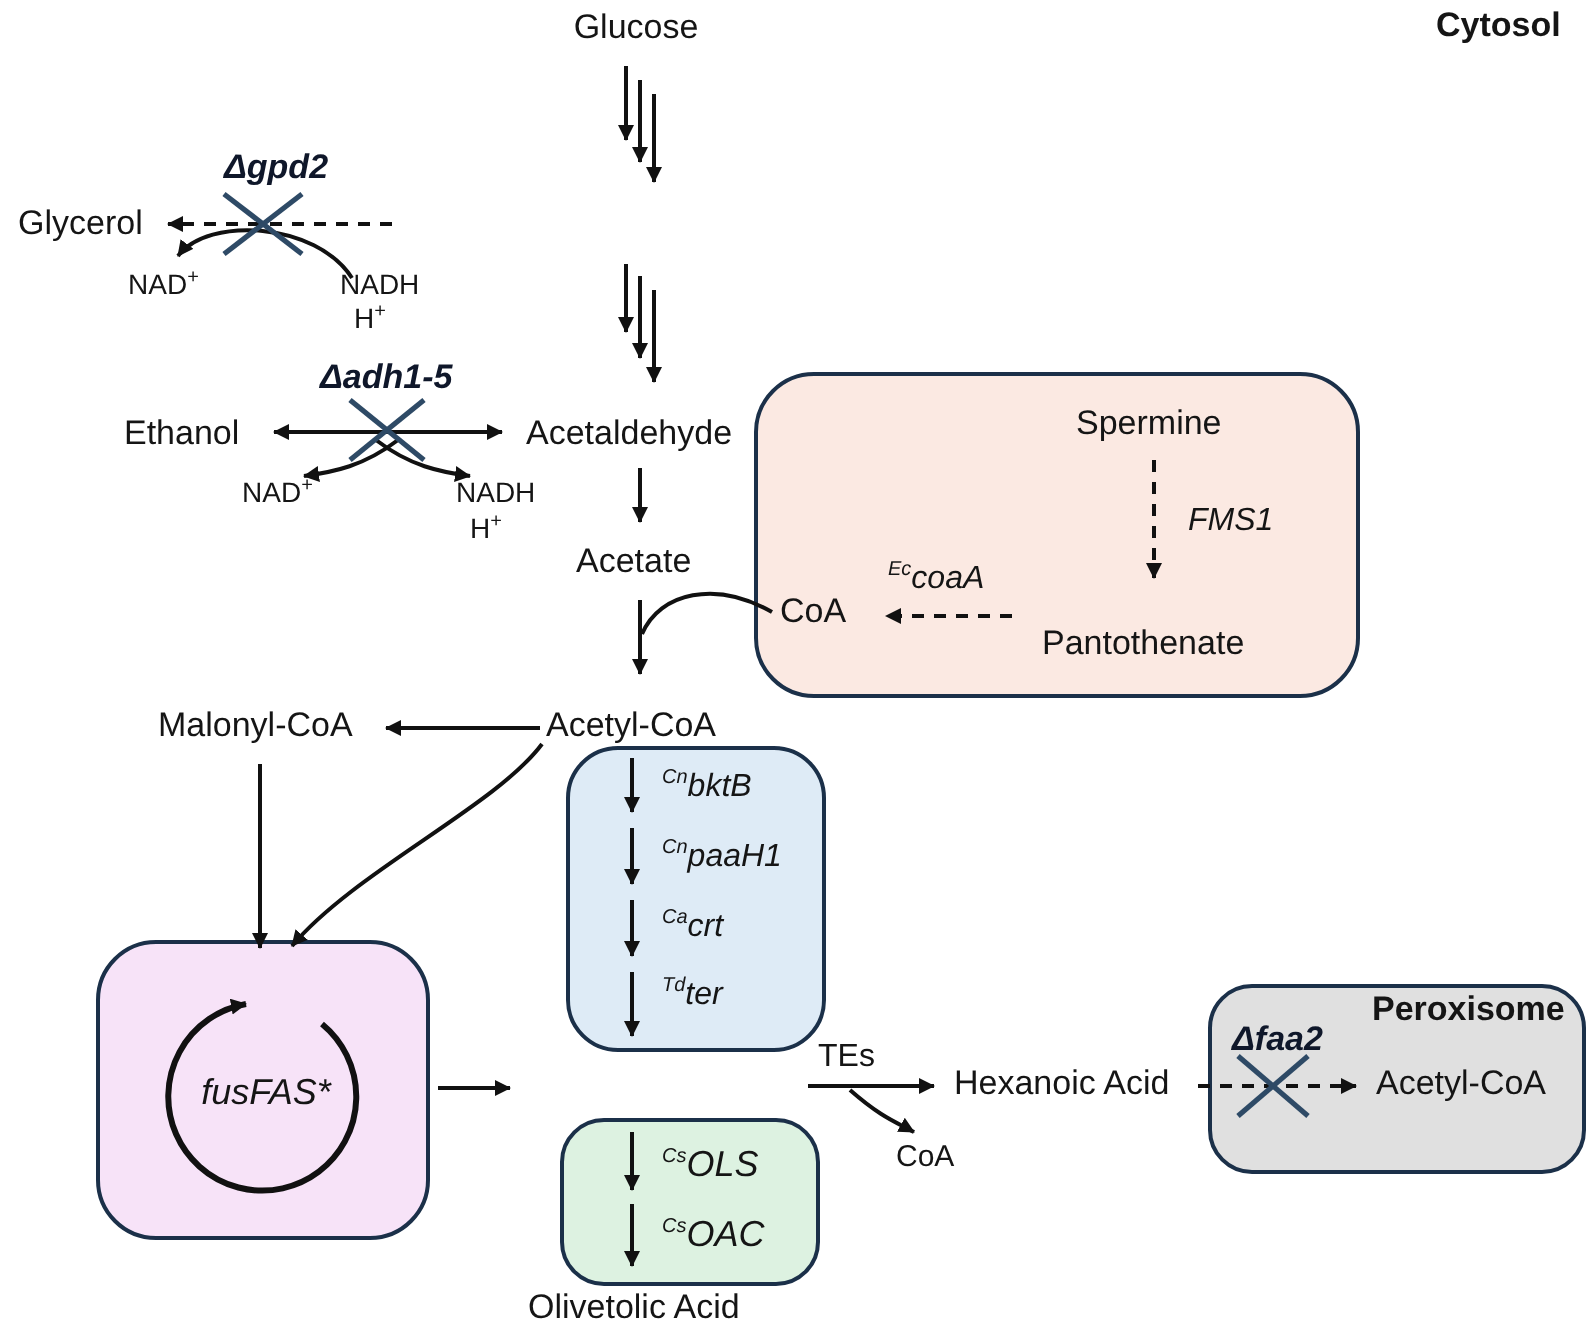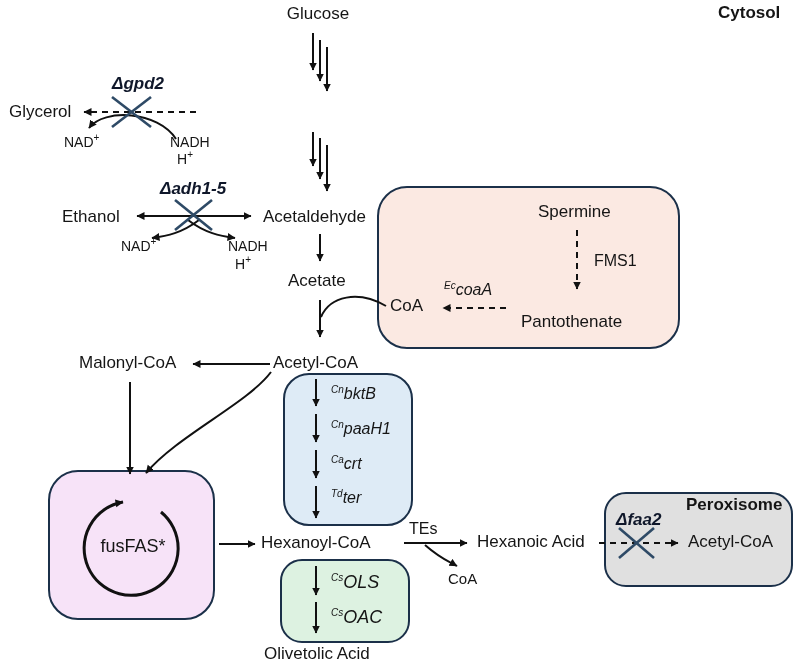--- a/index.html
+++ b/index.html
@@ -12,21 +12,21 @@
   .box-blue{left:283px;top:373px;width:130px;height:153px;border-radius:26px;background:#deebf6;}
   .box-pink{left:48px;top:470px;width:167px;height:150px;border-radius:30px;background:#f7e3f8;}
   .box-green{left:280px;top:559px;width:130px;height:84px;border-radius:22px;background:#ddf2e1;}
   .box-gray{left:604px;top:492px;width:189px;height:95px;border-radius:22px;background:#e0e0e0;}
   svg#arrows{position:absolute;left:0;top:0;pointer-events:none;}
   .lbl{position:absolute;font-size:17px;line-height:1.15;white-space:nowrap;}
   .lbl.center{transform:translateX(-50%);}
   .lbl.small{font-size:14px;}
   .lbl.bold{font-weight:bold;}
   .lbl.red{color:#0f172a;font-style:italic;font-weight:600;}
-  .lbl.gene{font-size:16px;text-align:right;}
+  .lbl.gene{font-style:italic;font-size:16px;text-align:right;}
   .lbl sup{font-size:10px;font-style:italic;vertical-align:super;line-height:0;}
   .enz{position:absolute;font-size:16px;white-space:nowrap;}
   .enz sup{font-size:10px;font-style:italic;vertical-align:super;line-height:0;}
   .enz .it{font-style:italic;}
 </style>
 </head>
 <body>
 
 <div id="canvas">
 
@@ -116,21 +116,20 @@
   <div class="lbl center" style="left:318px;top:4px;">Glucose</div>
   <div class="lbl" style="left:9px;top:102px;">Glycerol</div>
   <div class="lbl" style="left:62px;top:207px;">Ethanol</div>
   <div class="lbl" style="left:263px;top:207px;">Acetaldehyde</div>
   <div class="lbl" style="left:288px;top:271px;">Acetate</div>
   <div class="lbl" style="left:538px;top:202px;">Spermine</div>
   <div class="lbl" style="left:521px;top:296px;margin-top:16px;">Pantothenate</div>
   <div class="lbl" style="left:390px;top:296px;">CoA</div>
   <div class="lbl" style="left:79px;top:353px;">Malonyl-CoA</div>
   <div class="lbl" style="left:273px;top:353px;">Acetyl-CoA</div>
-  <div class="lbl" style="left:261px;top:533px;">Hexanoyl-CoA</div>
   <div class="lbl" style="left:477px;top:532px;">Hexanoic Acid</div>
   <div class="lbl small" style="left:448px;top:570px;font-size:15px;">CoA</div>
   <div class="lbl" style="left:264px;top:644px;">Olivetolic Acid</div>
   <div class="lbl" style="left:688px;top:532px;">Acetyl-CoA</div>
 
   <div class="lbl red" style="left:112px;top:74px;">Δgpd2</div>
   <div class="lbl red" style="left:160px;top:179px;">Δadh1-5</div>
   <div class="lbl red" style="left:616px;top:510px;font-style:italic;">Δfaa2</div>
 
   <div class="lbl small" style="left:64px;top:134px;"><span>NAD</span><sup style="font-style:normal">+</sup></div>

